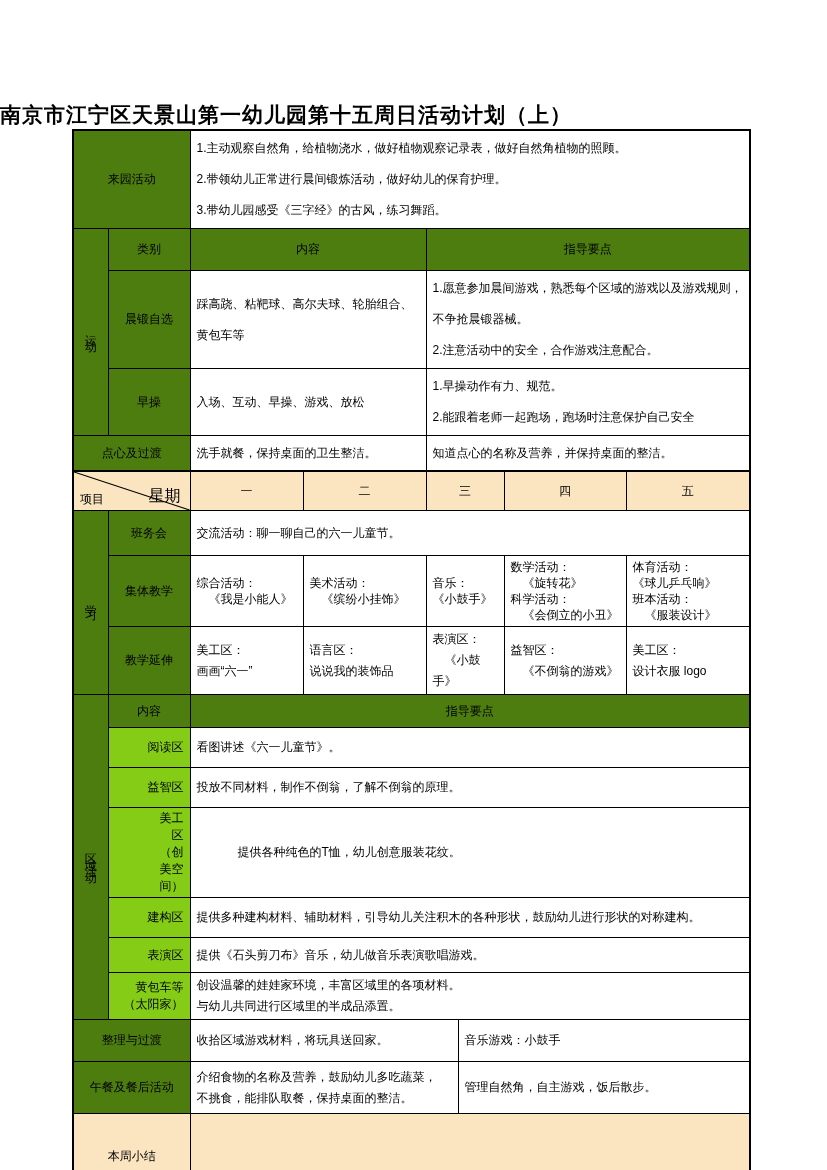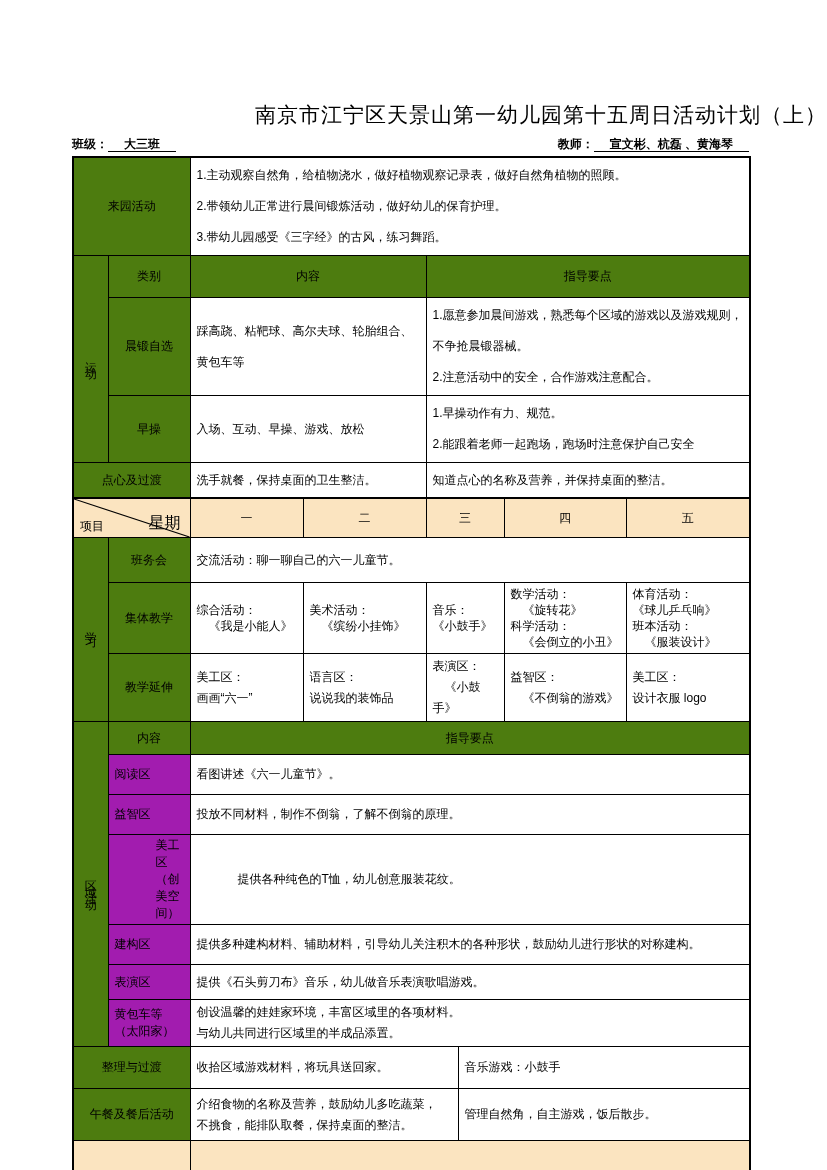--- a/index.html
+++ b/index.html
@@ -1,26 +1,26 @@
 <!DOCTYPE html>
 <html><head>
 <meta charset="utf-8">
 <style>
   html,body{margin:0;padding:0;background:#ffffff;}
   body{width:827px;height:1170px;font-family:"Liberation Sans",sans-serif;color:#000;}
   .page{position:relative;width:827px;height:1170px;background:#fff;overflow:hidden;}
-  .title{padding-top:101px;text-align:right;font-size:21px;font-weight:normal;letter-spacing:1px;}
+  .title{padding-top:101px;text-align:left;font-size:21px;font-weight:bold;letter-spacing:1px;}
   .subtitle{margin-top:9px;text-align:center;font-size:13px;font-weight:bold;}
   .subtitle .u{border-bottom:1px solid #000;padding:0 7px;}
   .meta{width:677px;margin:7px 0 3px 72px;display:flex;justify-content:space-between;font-size:12px;font-weight:bold;}
   .meta .u{border-bottom:1px solid #000;padding:0 16px;}
   table.plan{border-collapse:collapse;table-layout:fixed;margin-left:72px;width:677px;border:2px solid #000;}
   table.plan td{border:1px solid #000;font-size:12px;padding:2px 6px;vertical-align:middle;word-break:break-all;}
   .lbl{background:#4d7c0f;text-align:center;padding:2px 2px;}
-  .lbl-left{background:#a21caf;text-align:left;padding:2px 2px 2px 8px;}
+  .lbl-left{background:#84cc16;text-align:right;padding:2px 2px 2px 8px;}
   .cream{background:#fbe4c0;}
   .pre{white-space:pre-line;}
   .lh25{line-height:31px;}
   .lh21{line-height:21px;}
   .lh15{line-height:16px;}
   .daytxt{vertical-align:middle;}
   .center{text-align:center;}
   .vert{display:inline-block;writing-mode:vertical-lr;text-orientation:upright;letter-spacing:6px;line-height:1;}
   tr.h76 td{height:76px;} tr.h37 td{height:37px;} tr.h75 td{height:75px;}
   tr.h50 td{height:50px;} tr.h30 td{height:30px;} tr.h34 td{height:34px;}
@@ -34,28 +34,20 @@
   td.diag .corner-bottom{position:absolute;bottom:2px;left:6px;font-size:12px;}
 </style>
 </head>
 <body>
 
 <div class="page">
 
   <div class="title">南京市江宁区天景山第一幼儿园第十五周日活动计划（上）</div>
 
 
-  <div class="meta">
-    <div>
-      <span>班级：</span><span class="u">大三班</span>
-    </div>
-    <div>
-      <span>教师：</span><span class="u">宣文彬、杭磊 、黄海琴</span>
-    </div>
-  </div>
 
   <table class="plan">
     <colgroup>
       <col style="width:35px">
         <col style="width:82px">
         <col style="width:113px">
         <col style="width:123px">
       <col style="width:32px">
         <col style="width:46px">
         <col style="width:122px">

